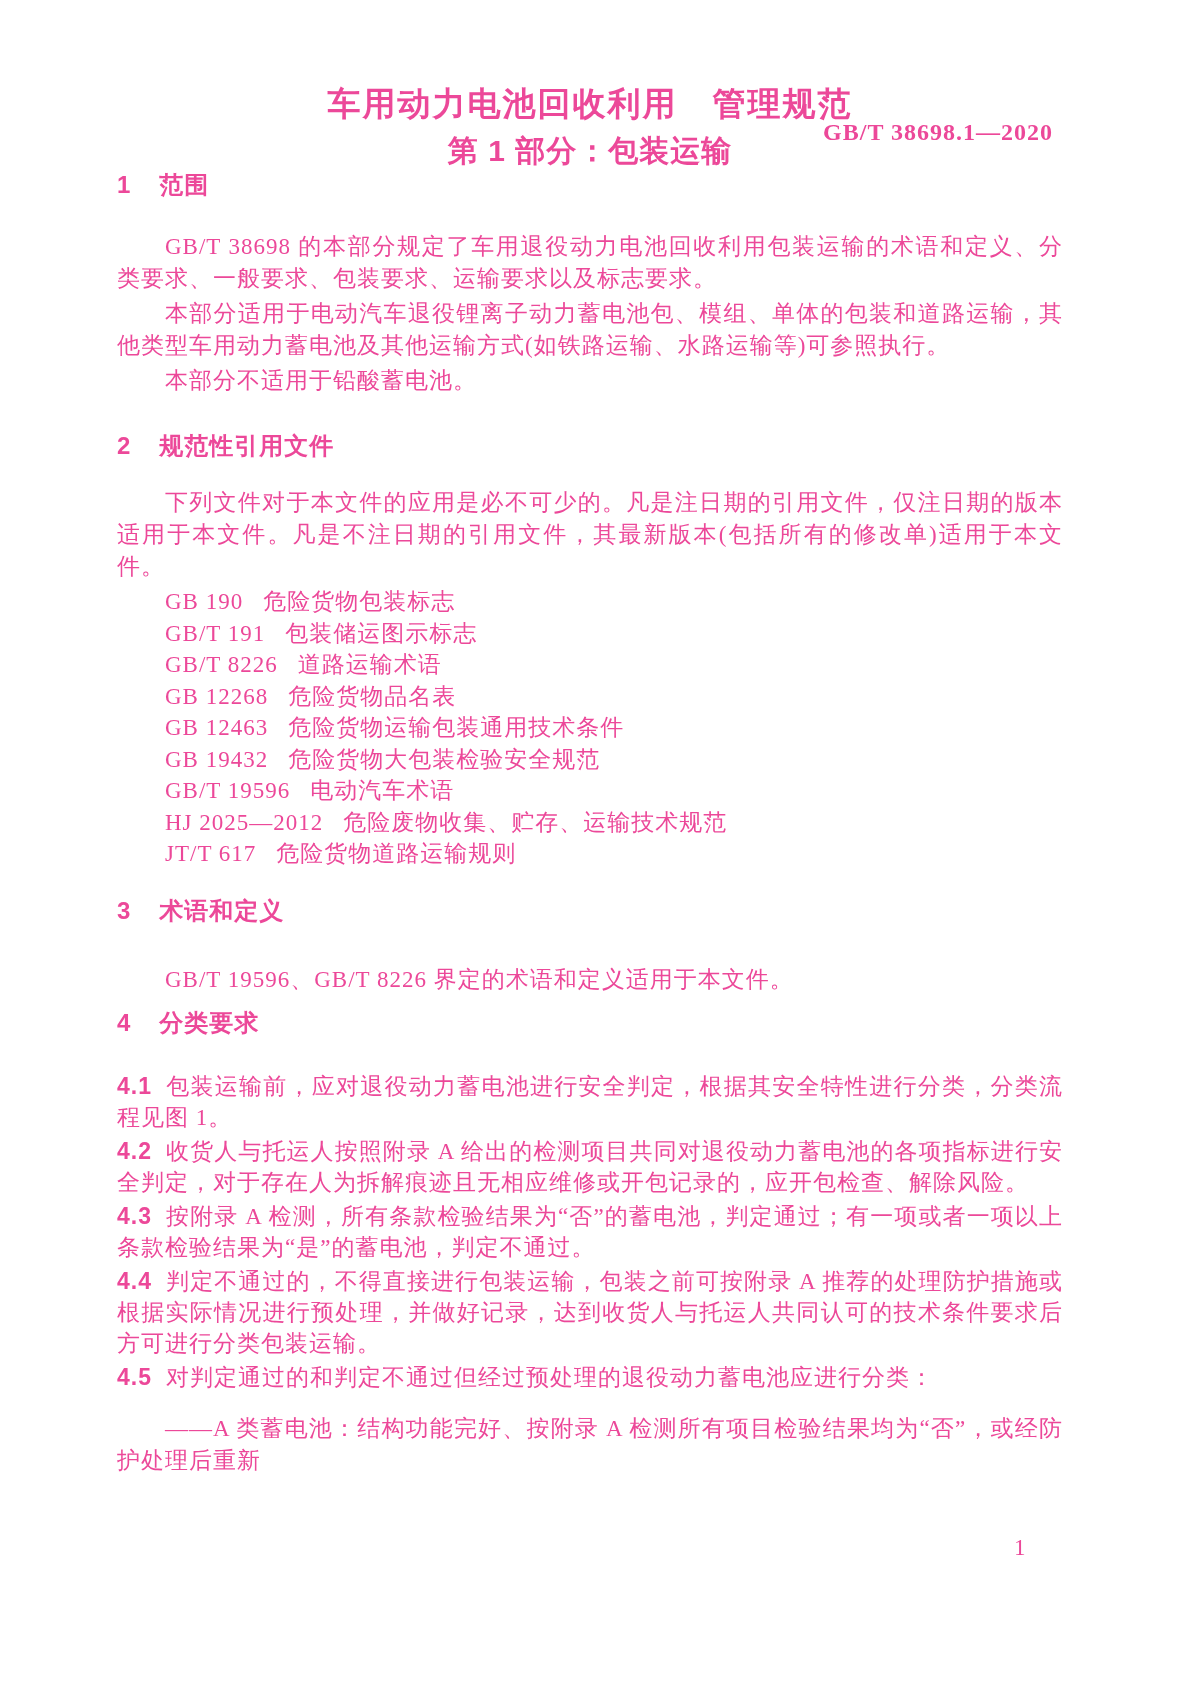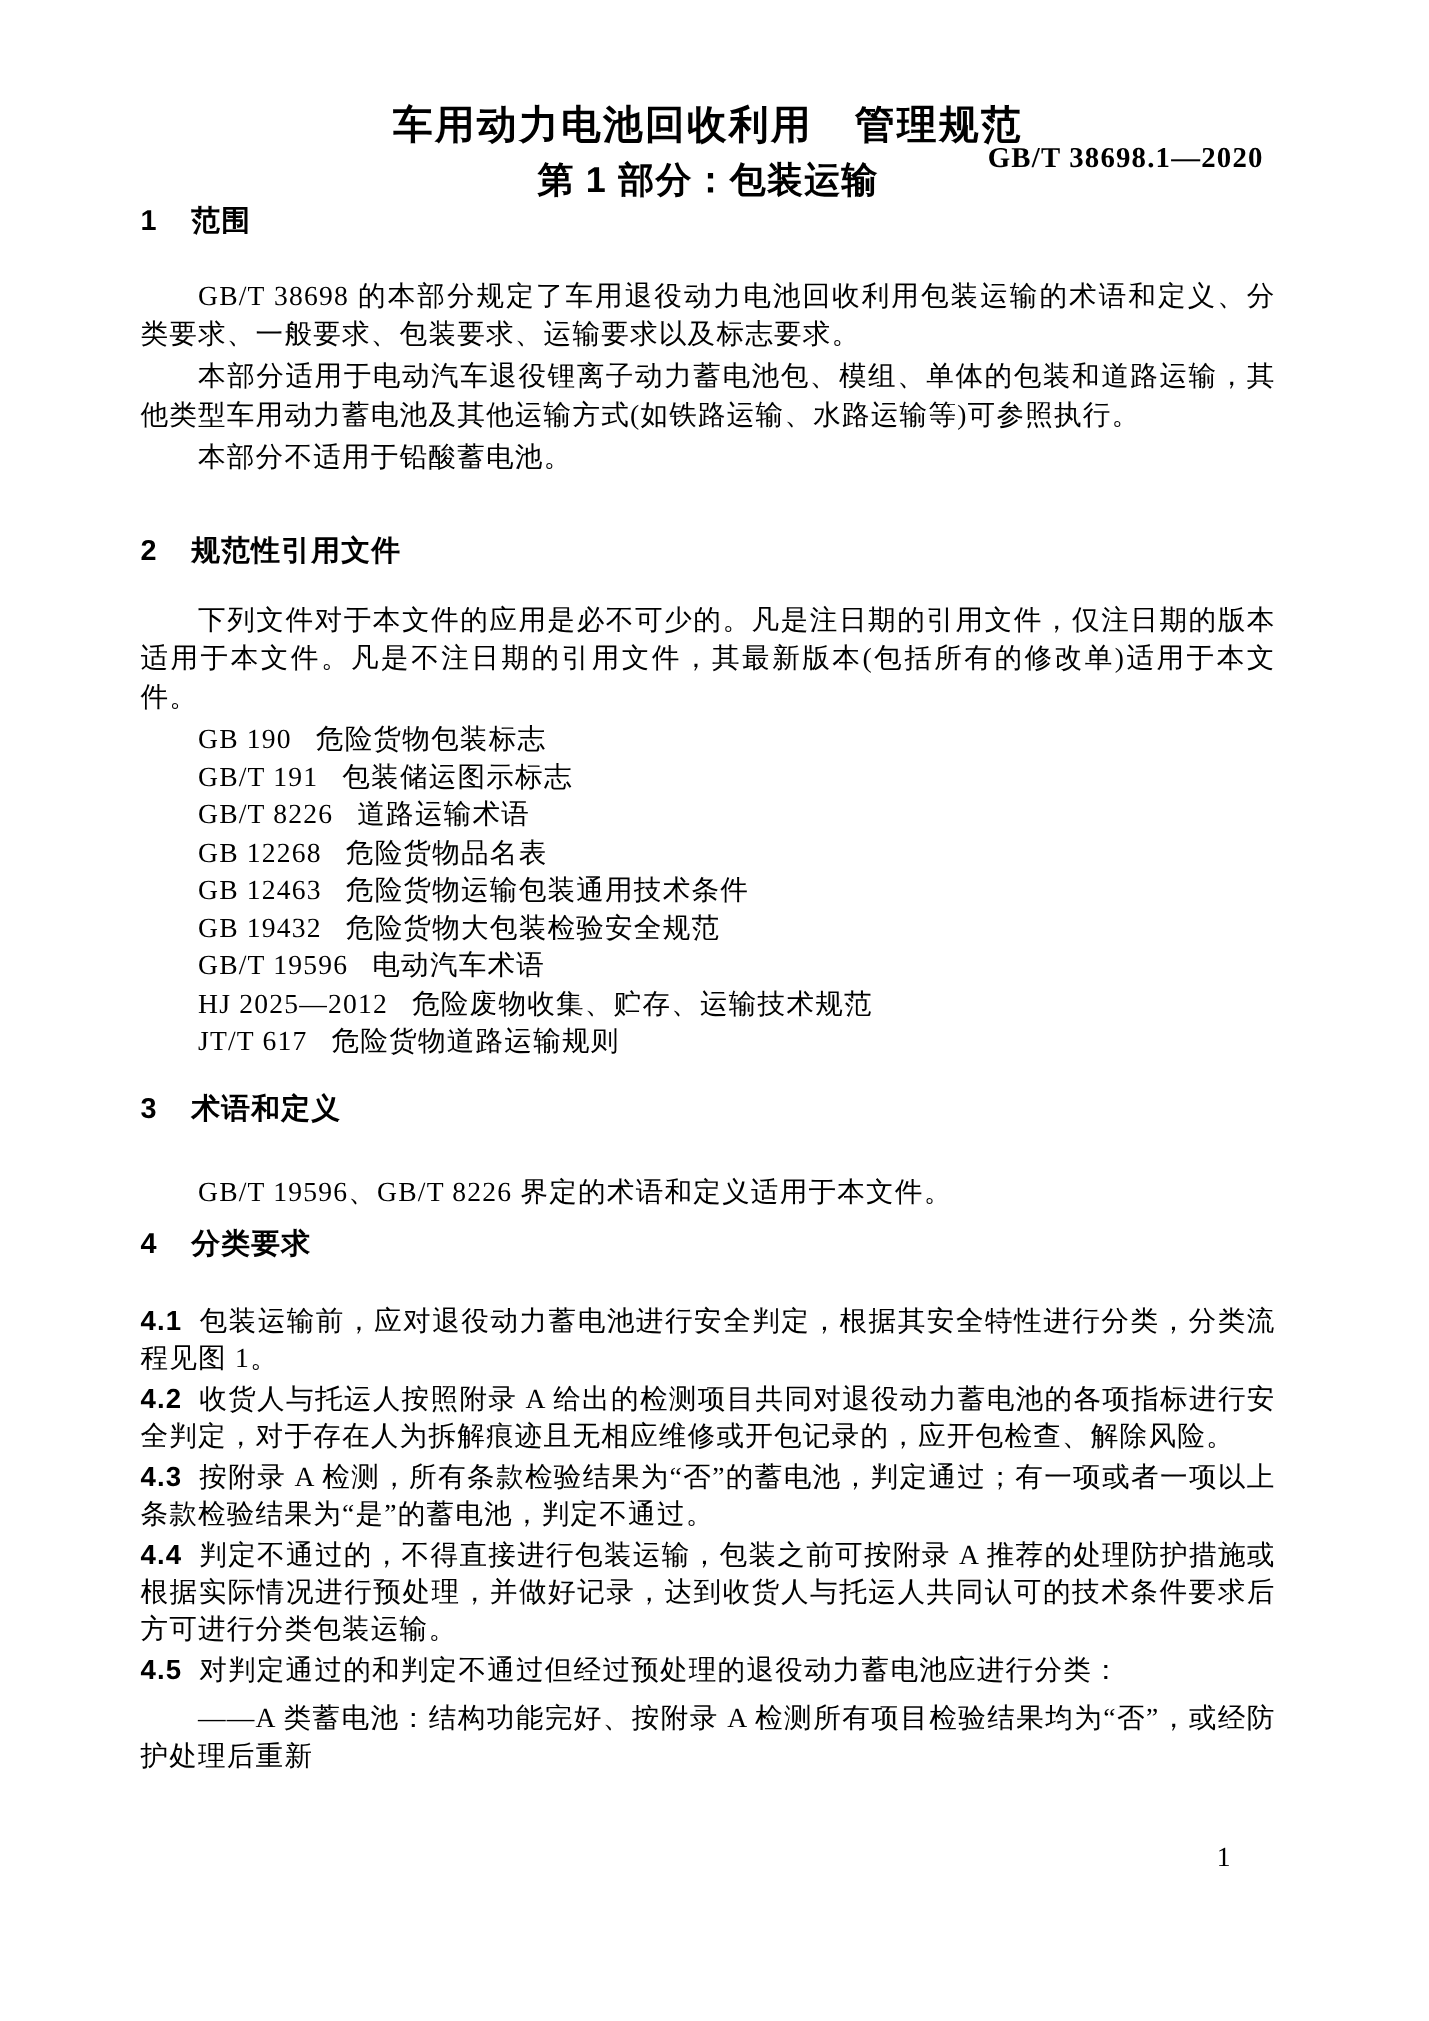--- a/index.html
+++ b/index.html
@@ -1,21 +1,21 @@
 <!DOCTYPE html>
 <html><head>
 <meta charset="utf-8">
 <style>
   html, body { margin: 0; padding: 0; background: #ffffff; }
   .page {
     position: relative;
     width: 1191px;
     height: 1684px;
     background: #ffffff;
-    color: #000000;
+    color: #ec4899;
     overflow: hidden;
     font-family: "Liberation Serif", "DejaVu Serif", serif;
   }
   .doc-code {
     position: absolute;
     top: 118px;
     right: 138px;
     font-family: "Liberation Serif", "DejaVu Serif", serif;
     font-weight: bold;
     font-size: 24px;
@@ -48,21 +48,21 @@
   }
   .sec-heading {
     font-family: "Liberation Sans", "DejaVu Sans", sans-serif;
     font-weight: bold;
     font-size: 24px;
     line-height: 30px;
     letter-spacing: 1px;
   }
   .sec-num { display: inline-block; margin-right: 28px; }
   .sh1 { }
-  .sh2 { margin-top: 48px; }
+  .sh2 { margin-top: 34px; }
   .sh3 { margin-top: 26px; }
   .sh4 { margin-top: 12px; }
   .body-para {
     margin: 3px 0 0 0;
     font-size: 23px;
     line-height: 32px;
     letter-spacing: 1px;
     text-align: justify;
   }
   .indent { text-indent: 48px; }
@@ -84,21 +84,21 @@
     line-height: 31px;
     letter-spacing: 1px;
     text-align: justify;
   }
   .clause-first { margin-top: 33px; }
   .clause-num {
     font-family: "Liberation Sans", "DejaVu Sans", sans-serif;
     font-weight: bold;
     margin-right: 14px;
   }
-  .dash-item { margin-top: 9px; }
+  .dash-item { margin-top: 20px; }
   .page-number {
     position: absolute;
     left: 1014px;
     top: 1532px;
     font-size: 23px;
     line-height: 32px;
   }
 </style>
 </head>
 <body>

